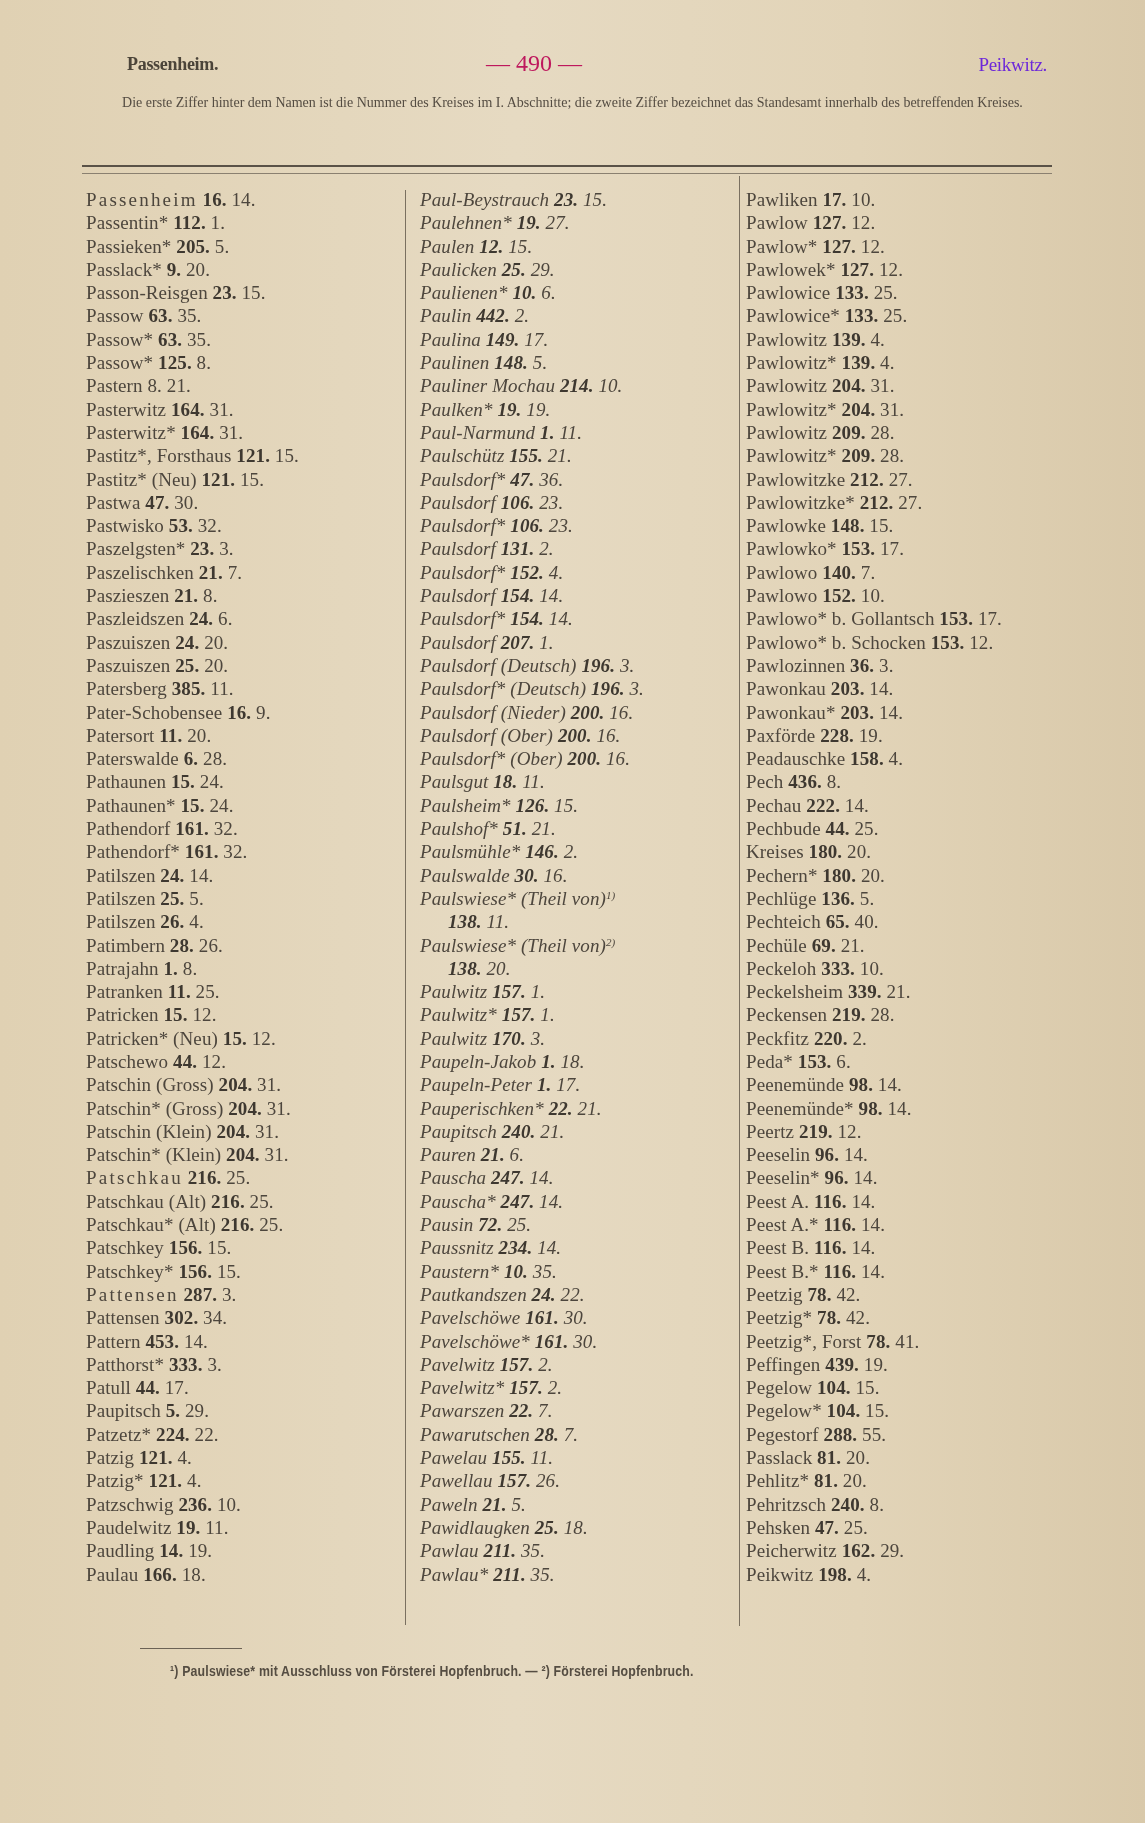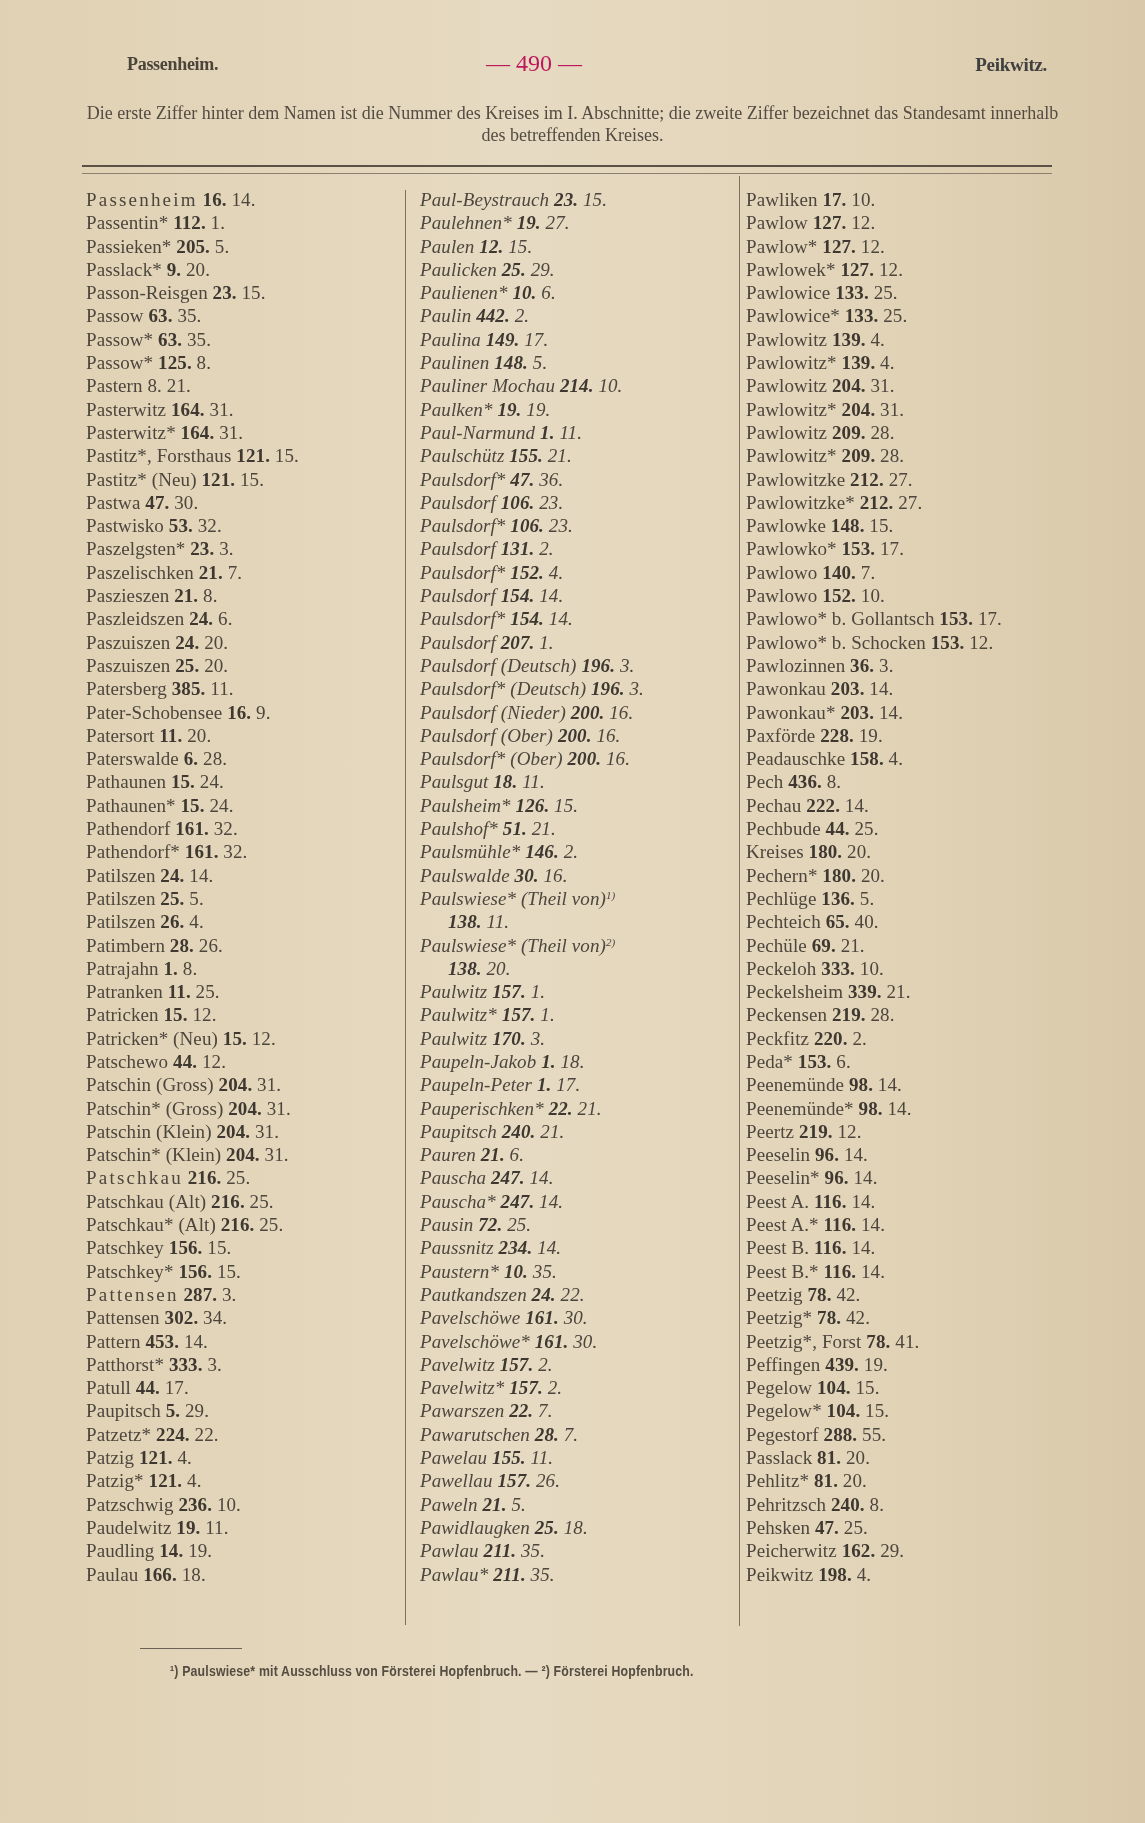--- a/index.html
+++ b/index.html
@@ -7,22 +7,22 @@
       width: 1145px; height: 1823px;
       background: #e3d6bb;
       background-image: linear-gradient(90deg, #e0d1b3 0%, #e6dac2 45%, #e2d4b8 75%, #d9c9aa 100%);
       color: #4d463d;
       font-family: "Liberation Serif", "DejaVu Serif", serif;
       position: relative; overflow: hidden;
     }
     .running-head { position: absolute; top: 50px; left: 86px; right: 98px; height: 30px; }
     .rh-left { position: absolute; left: 0; top: 4px; font-size: 18px; font-weight: bold; letter-spacing: -0.3px; color: #4b4439; margin-left: 41px; }
     .rh-center { position: absolute; left: 400px; top: 0; font-size: 24px; color: #be185d; }
-    .rh-right { position: absolute; right: 0; top: 4px; font-size: 19px; font-weight: bold; letter-spacing: -0.3px; color: #404040; }
-    .intro { position: absolute; top: 102px; left: 86px; width: 973px; text-align: center; font-size: 18px; line-height: 22px; color: #544c42; text-align-last: center; }
+    .rh-right { position: absolute; right: 0; top: 4px; font-size: 19px; font-weight: normal; letter-spacing: -0.3px; color: #6d28d9; }
+    .intro { position: absolute; top: 92px; left: 86px; width: 973px; text-align: center; font-size: 14px; line-height: 22px; color: #544c42; text-align-last: center; }
     .rule-double { position: absolute; top: 165px; left: 82px; width: 970px; height: 6px; border-top: 2px solid #5a5247; border-bottom: 1px solid #8a8070; }
     .columns { position: absolute; top: 188px; left: 0; width: 1016px; height: 1440px; }
     .col { position: absolute; top: 0; }
     .col1 { left: 86px; width: 320px; }
     .col2 { left: 420px; width: 310px; font-style: italic; }
     .col3 { left: 746px; width: 330px; }
     .vline { position: absolute; width: 1px; background: #7a7060; }
     .vline1 { left: 405px; top: 190px; height: 1435px; }
     .vline2 { left: 739px; top: 176px; height: 1450px; }
     .entry { height: 23.3px; line-height: 23.3px; font-size: 19px; white-space: nowrap; letter-spacing: 0.1px; }

